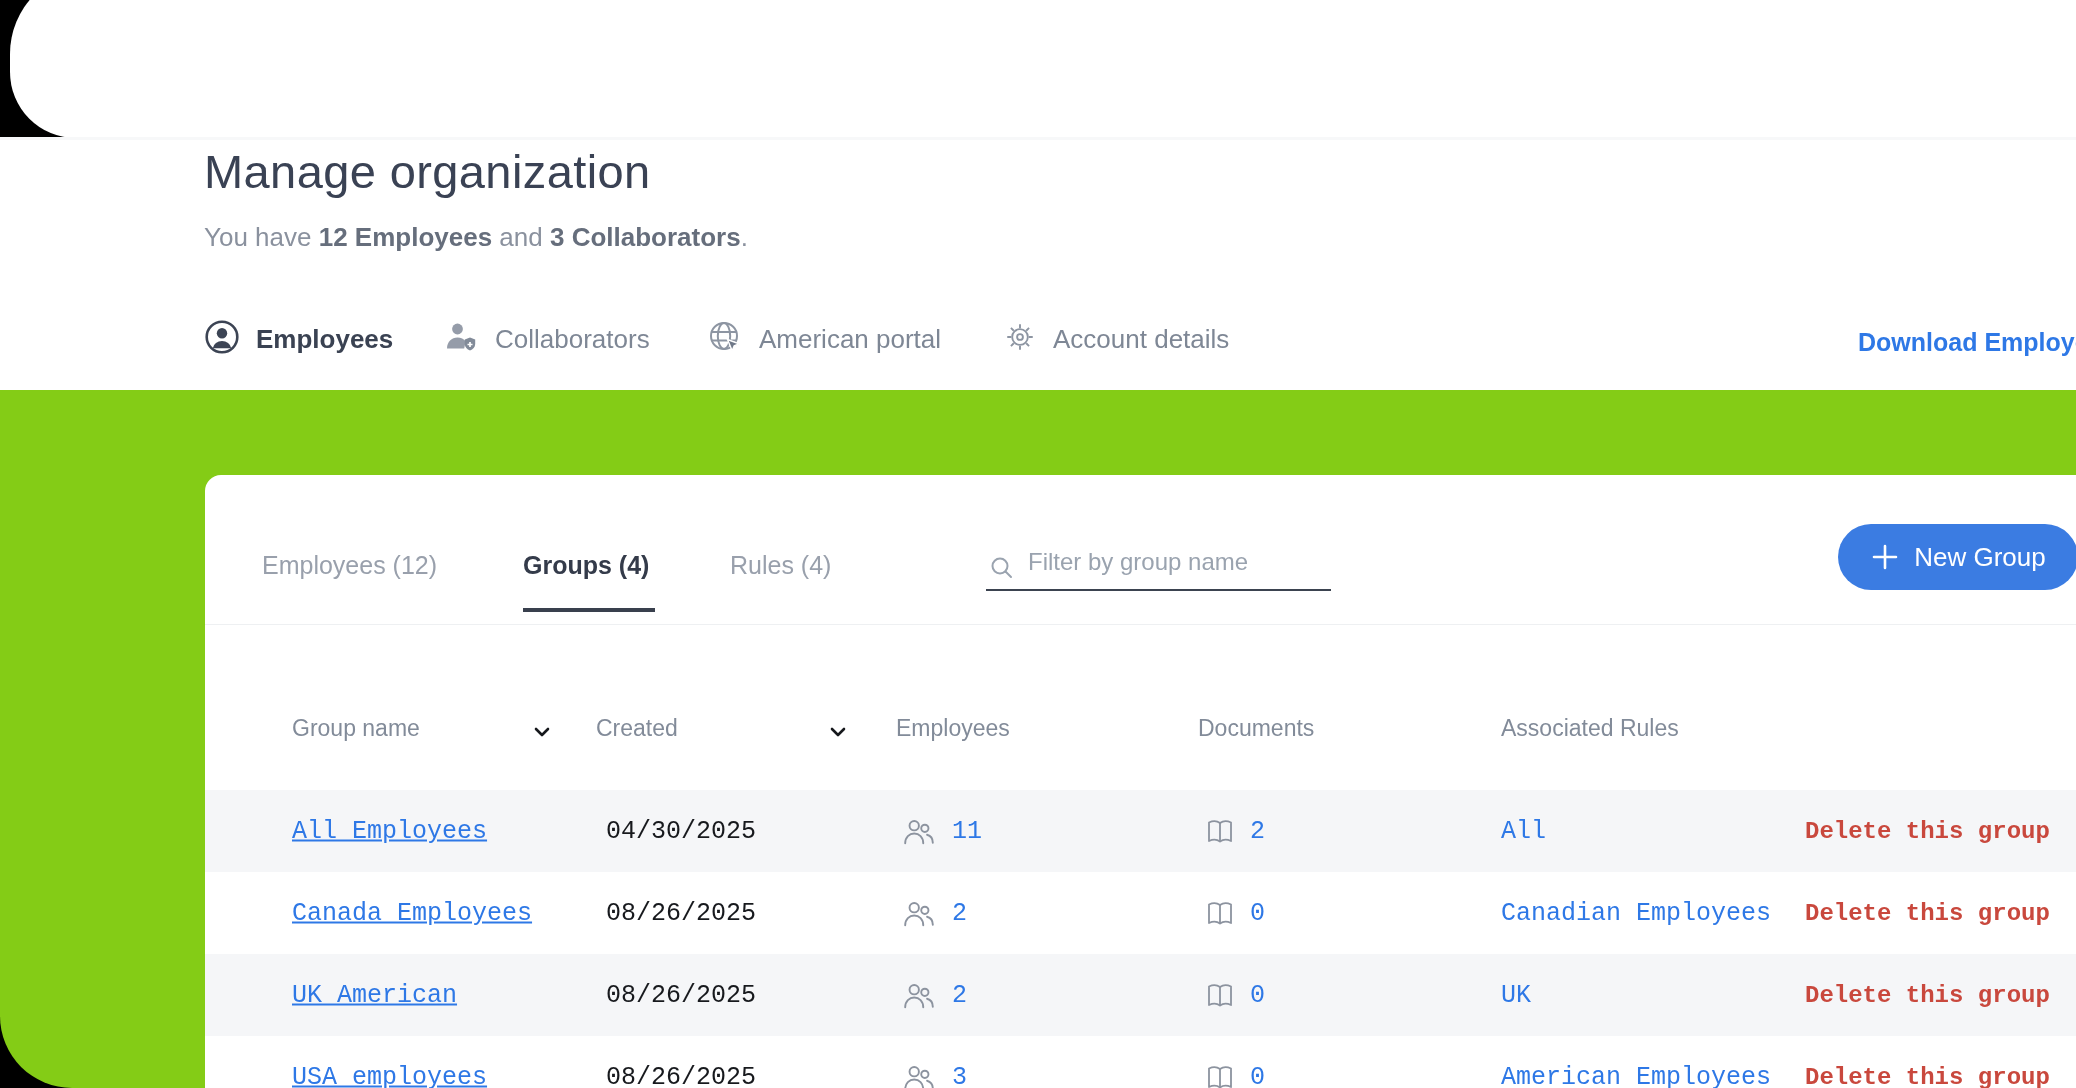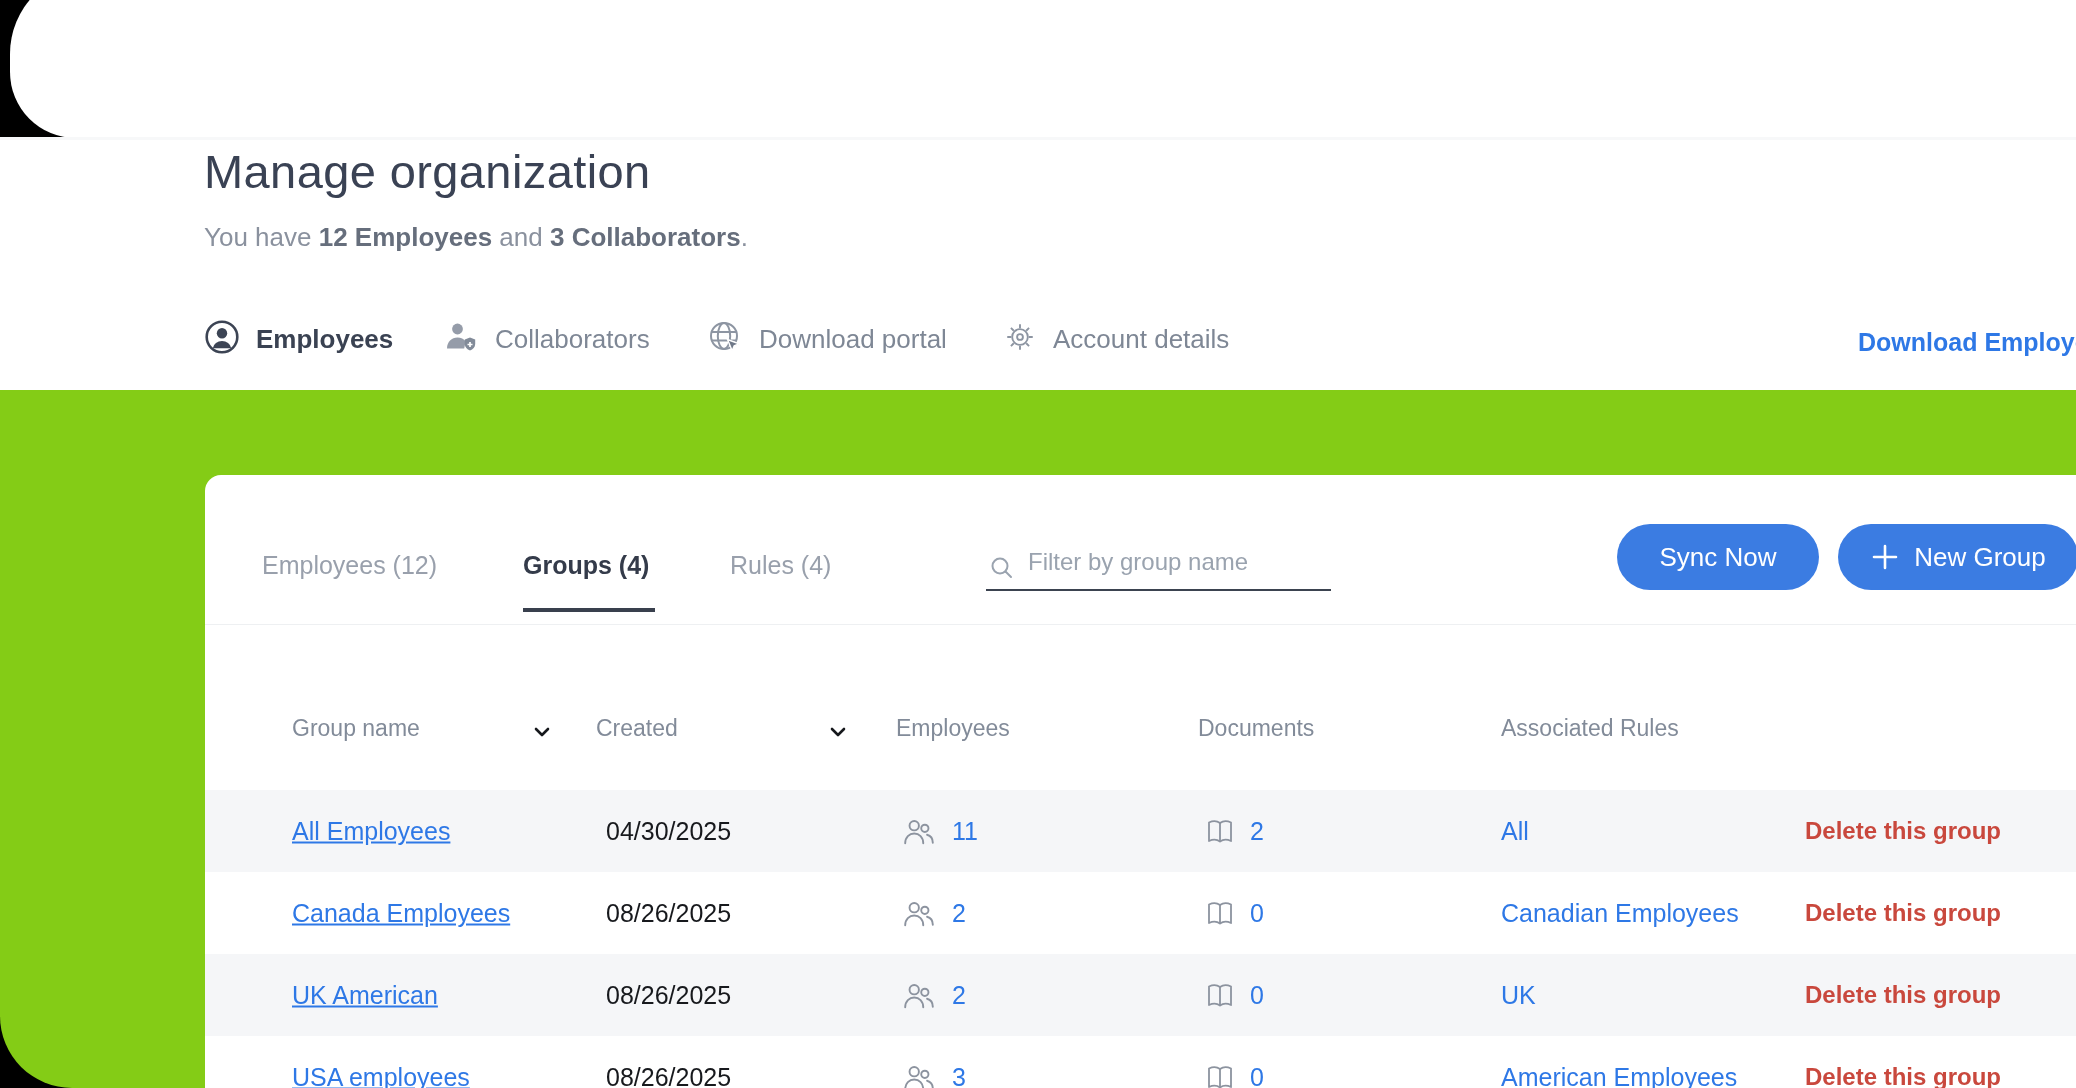--- a/index.html
+++ b/index.html
@@ -70,21 +70,21 @@
   .btn-new  { left:1633px; width:240px; }
 
   .card-divider { position:absolute; left:0; top:149px; width:100%; height:1px; background:#eef0f2; }
 
   .th { position:absolute; top:240px; font-size:23px; color:#828b99; white-space:nowrap;text-align:center; }
   .sort-chev { position:absolute; top:246px; cursor:pointer; }
 
   .rows { position:absolute; left:0; top:315px; width:100%; }
   .trow { position:relative; height:82px; background:#fff; }
   .trow:nth-child(odd) { background:#f5f6f8; }
-  .cell { position:absolute; top:50%; transform:translateY(-50%); white-space:nowrap; }
+  .cell { position:absolute; top:50%; transform:translateY(-50%); white-space:nowrap;font-family:Liberation Mono, monospace; }
   .c-name { left:87px; }
   .c-name a { color:#2e78e6; font-size:25px; text-decoration:underline; cursor:pointer; }
   .c-date { left:401px; font-size:25px; color:#17191d; font-weight:500; }
   .c-emp  { left:697px; display:flex; align-items:center; gap:16px; }
   .c-doc  { left:999px; display:flex; align-items:center; gap:14px; }
   .count  { color:#2e78e6; font-size:25px; }
   .c-rules { left:1296px; }
   .c-rules a { color:#2e78e6; font-size:25px; text-decoration:none; cursor:pointer; }
   .c-del { left:1600px; font-size:24px; font-weight:700; color:#c9483d; cursor:pointer; }
 </style>
@@ -129,21 +129,21 @@
     <span>
       <svg width="36" height="36" viewBox="0 0 36 36">
         <g fill="none" stroke="#8d95a2" stroke-width="2">
           <circle cx="17" cy="17" r="13"></circle>
           <ellipse cx="17" cy="17" rx="6.2" ry="13"></ellipse>
           <path d="M4.6,13 h24.8 M4.6,21.5 h24.8"></path>
         </g>
         <path d="M20.5,20.5 l11.5,4.4 -4.8,2 -2,4.8 z" fill="#6f7888" stroke="#fff" stroke-width="1.4"></path>
       </svg>
     </span>
-    <span class="lbl">Download portal</span>
+    <span class="lbl">American portal</span>
   </div>
 
   <div class="nav-tab" style="left:1003px">
     <span>
       <svg width="34" height="34" viewBox="0 0 36 36">
         <g fill="none" stroke="#8d95a2" stroke-width="2">
           <circle cx="18" cy="18" r="8.3"></circle>
           <circle cx="18" cy="18" r="3.1"></circle>
           <path d="M18,4.5 v4.2 M18,27.3 v4.2 M4.5,18 h4.2 M27.3,18 h4.2 M8.4,8.4 l3,3 M24.6,24.6 l3,3 M27.6,8.4 l-3,3 M11.4,24.6 l-3,3"></path>
         </g>
@@ -165,23 +165,20 @@
       <div class="inner-tab-underline"></div>
 
       <div class="filter-wrap">
         <svg width="28" height="28" viewBox="0 0 28 28">
           <circle cx="12" cy="12" r="7.5" fill="none" stroke="#9aa3af" stroke-width="2"></circle>
           <path d="M17.5,17.5 L23,23" stroke="#9aa3af" stroke-width="2" stroke-linecap="round"></path>
         </svg>
         <input class="filter-input" type="text" placeholder="Filter by group name" style="">
       </div>
 
-      <div class="btn btn-sync">
-        <span>Sync Now</span>
-      </div>
       <div class="btn btn-new">
         <span style="display:flex">
           <svg width="30" height="30" viewBox="0 0 30 30">
             <path d="M15,4 v22 M4,15 h22" stroke="#fff" stroke-width="2.6" stroke-linecap="round"></path>
           </svg>
         </span>
         <span>New Group</span>
       </div>
 
       <div class="card-divider"></div>

